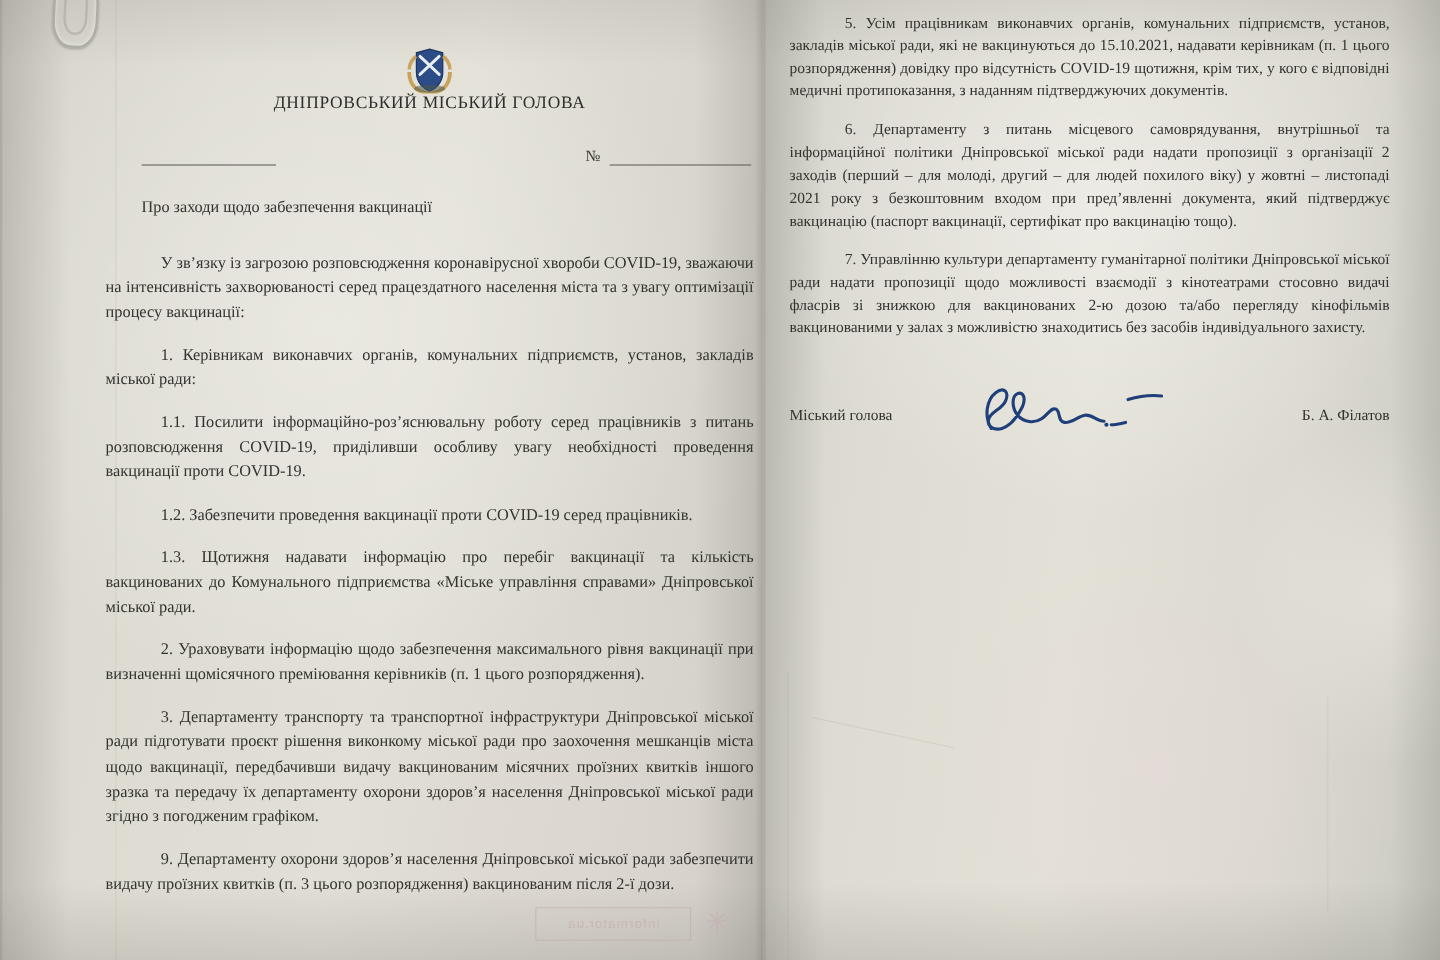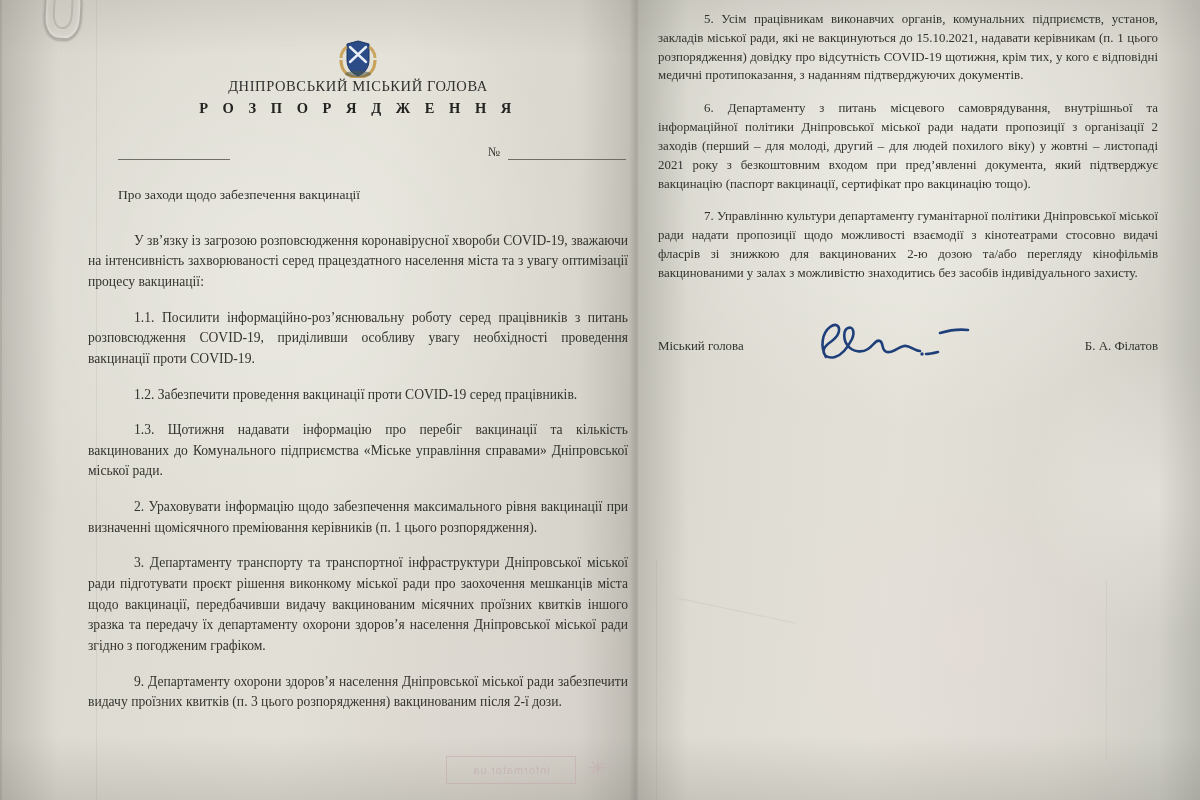--- a/index.html
+++ b/index.html
@@ -243,32 +243,32 @@
         <svg viewBox="0 0 46 40" width="46" height="40">
           <path d="M12 22 C12 31 18 36 23 38 C28 36 34 31 34 22 L34 6 L23 3 L12 6 Z" fill="#2b4c86" stroke="#1d3562" stroke-width="1"></path>
           <path d="M15 9 L31 24 M31 9 L15 24" stroke="#e9eef7" stroke-width="2.4" stroke-linecap="round"></path>
           <path d="M6 22 C6 34 14 39 23 40 C32 39 40 34 40 22" fill="none" stroke="#c59a4a" stroke-width="3.2" opacity="0.9"></path>
           <path d="M6 20 C6 14 10 10 12 9 M40 20 C40 14 36 10 34 9" fill="none" stroke="#c59a4a" stroke-width="3" opacity="0.85"></path>
           <ellipse cx="23" cy="36" rx="13" ry="3.2" fill="#4c5a4a" opacity="0.55"></ellipse>
         </svg>
       </div>
 
       <div class="org-line">ДНІПРОВСЬКИЙ МІСЬКИЙ ГОЛОВА</div>
-      <div class="doc-kind">Р О З П О Р Я Д Ж Е Н Н Я</div>
 
       <div class="meta-row">
         <div class="rule rule-date"></div>
         <span class="no-sign">№</span>
         <div class="rule rule-no"></div>
       </div>
 
       <div class="subject">Про заходи щодо забезпечення вакцинації</div>
 
       <div class="body">
         <p class="para">У зв’язку із загрозою розповсюдження коронавірусної хвороби COVID-19, зважаючи на інтенсивність захворюваності серед працездатного населення міста та з увагу оптимізації процесу вакцинації:</p>
+        <p class="para">1. Керівникам виконавчих органів, комунальних підприємств, установ, закладів міської ради:</p>
         <p class="para">1.1. Посилити інформаційно-роз’яснювальну роботу серед працівників з питань розповсюдження COVID-19, приділивши особливу увагу необхідності проведення вакцинації проти COVID-19.</p>
         <p class="para">1.2. Забезпечити проведення вакцинації проти COVID-19 серед працівників.</p>
         <p class="para">1.3. Щотижня надавати інформацію про перебіг вакцинації та кількість вакцинованих до Комунального підприємства «Міське управління справами» Дніпровської міської ради.</p>
         <p class="para">2. Ураховувати інформацію щодо забезпечення максимального рівня вакцинації при визначенні щомісячного преміювання керівників (п. 1 цього розпорядження).</p>
         <p class="para">3. Департаменту транспорту та транспортної інфраструктури Дніпровської міської ради підготувати проєкт рішення виконкому міської ради про заохочення мешканців міста щодо вакцинації, передбачивши видачу вакцинованим місячних проїзних квитків іншого зразка та передачу їх департаменту охорони здоров’я населення Дніпровської міської ради згідно з погодженим графіком.</p>
         <p class="para">9. Департаменту охорони здоров’я населення Дніпровської міської ради забезпечити видачу проїзних квитків (п. 3 цього розпорядження) вакцинованим після 2-ї дози.</p>
       </div>
     </div>
 
     <div class="watermark">informator.ua</div>

